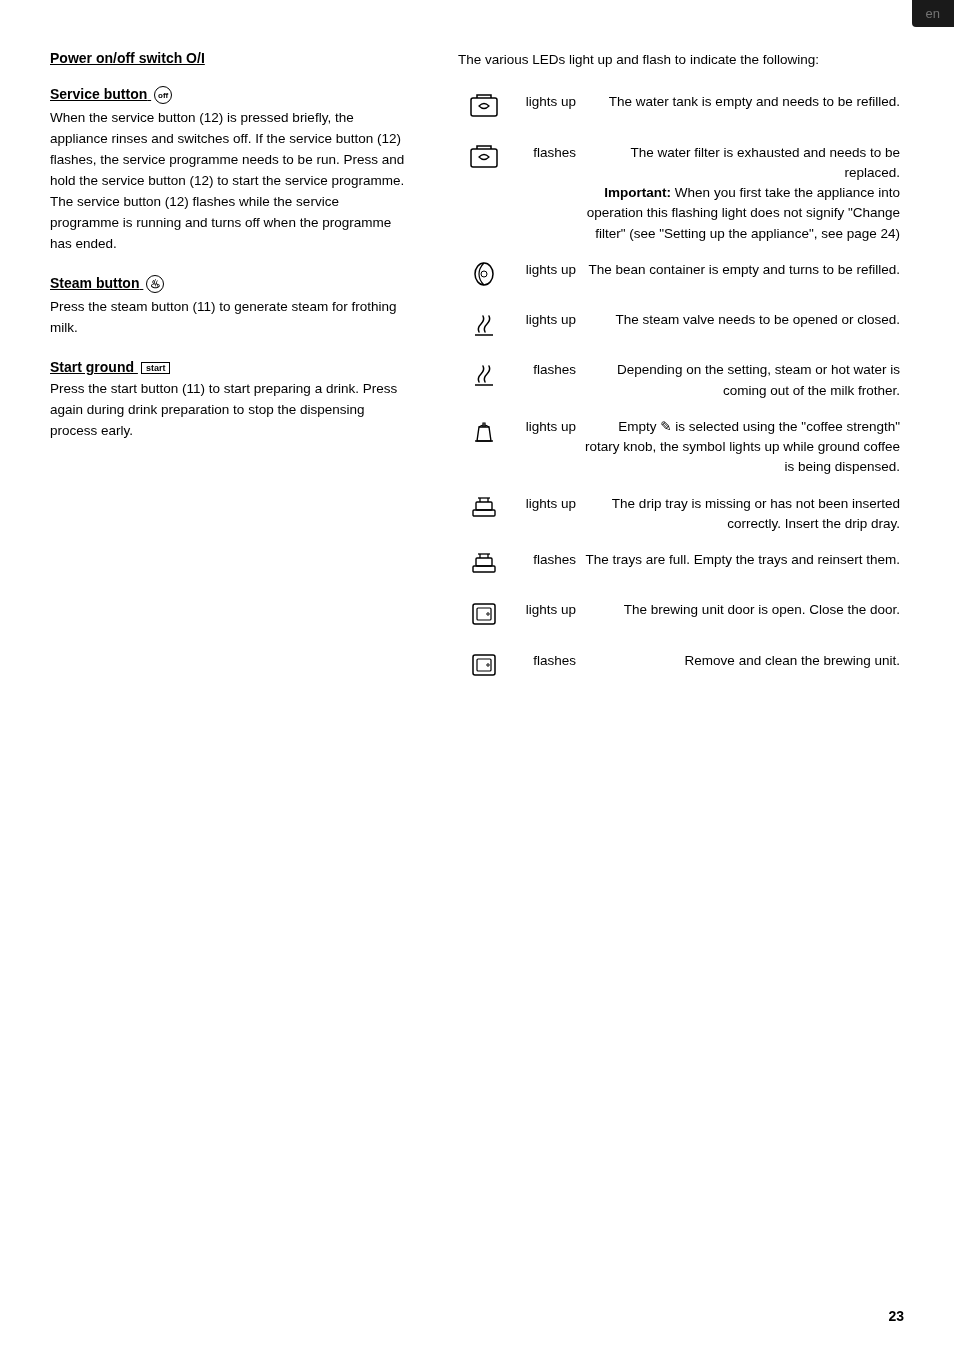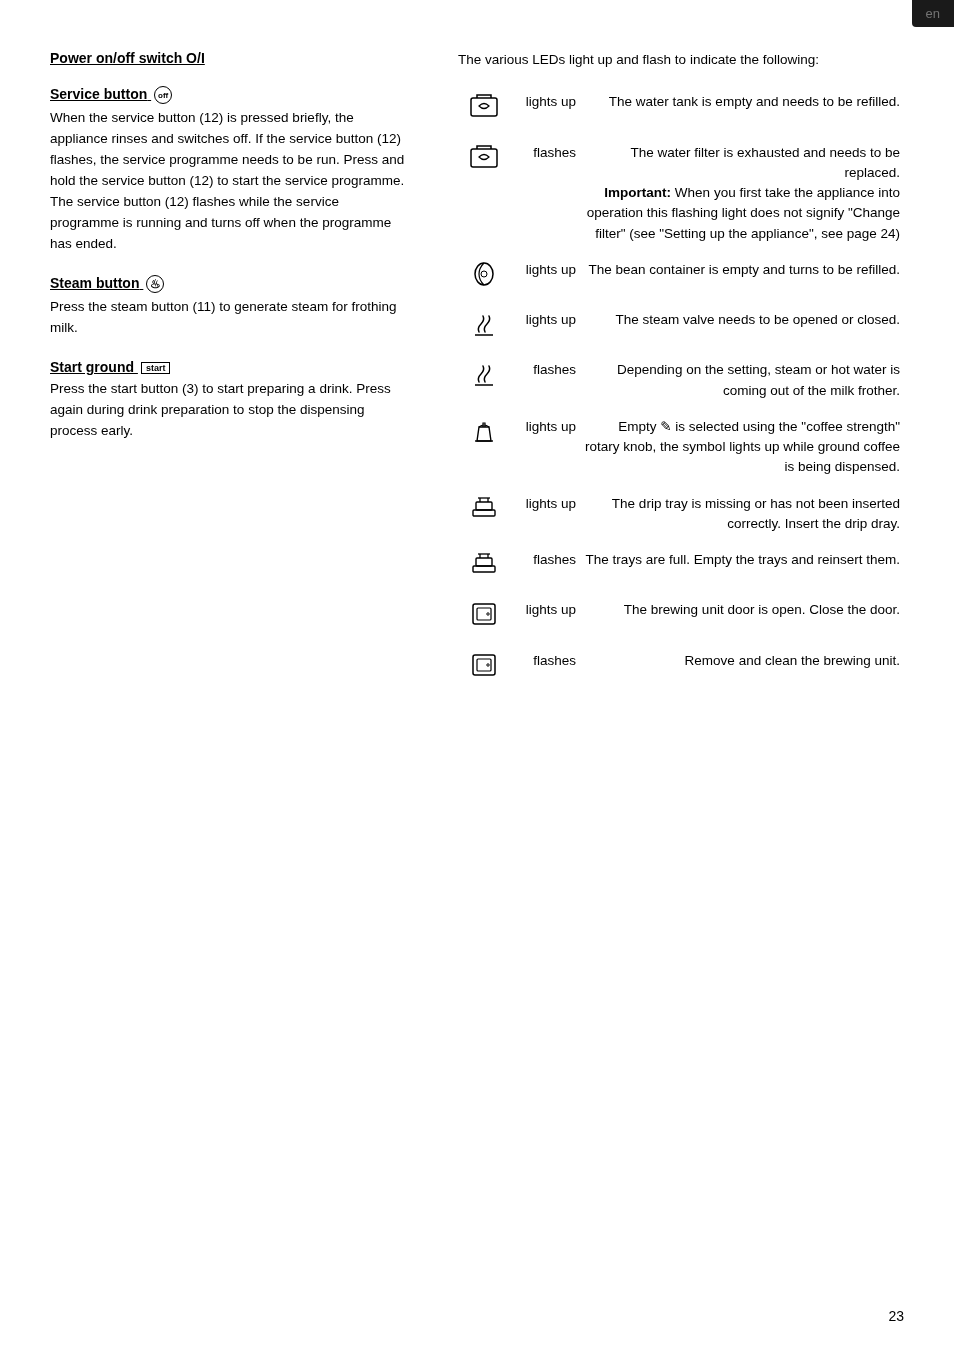--- a/index.html
+++ b/index.html
@@ -30,21 +30,21 @@
       font-weight: normal;
       padding: 6px 14px;
       border-bottom-left-radius: 4px;
     }
 
     .page-number {
       position: absolute;
       bottom: 30px;
       right: 50px;
       font-size: 14px;
-      font-weight: normal;
+      font-weight: bold;
       margin-left: 32px;
     }
 
     .content-wrapper {
       display: flex;
       gap: 48px;
       margin-top: 10px;
     }
 
     .left-col {
@@ -186,21 +186,21 @@
           <span style="display:inline-flex;align-items:center;justify-content:center;width:18px;height:18px;border:1.5px solid #000;border-radius:50%;font-size:12px;vertical-align:middle;margin-left:3px;">♨</span>
         </div>
         <p>Press the steam button (11) to generate steam for frothing milk.</p>
       </div>
 
       <div class="section">
         <div class="section-title">
           <span>Start ground</span>
           <span class="start-badge">start</span>
         </div>
-        <p>Press the start button (3) to start preparing a drink. Press again during drink preparation to stop the dispensing process early.</p>
+        <p>Press the start button (11) to start preparing a drink. Press again during drink preparation to stop the dispensing process early.</p>
       </div>
 
     </div>
 
     <div class="right-col">
 
       <p class="led-intro">The various LEDs light up and flash to indicate the following:</p>
 
       <table class="led-table">
         <tbody>

